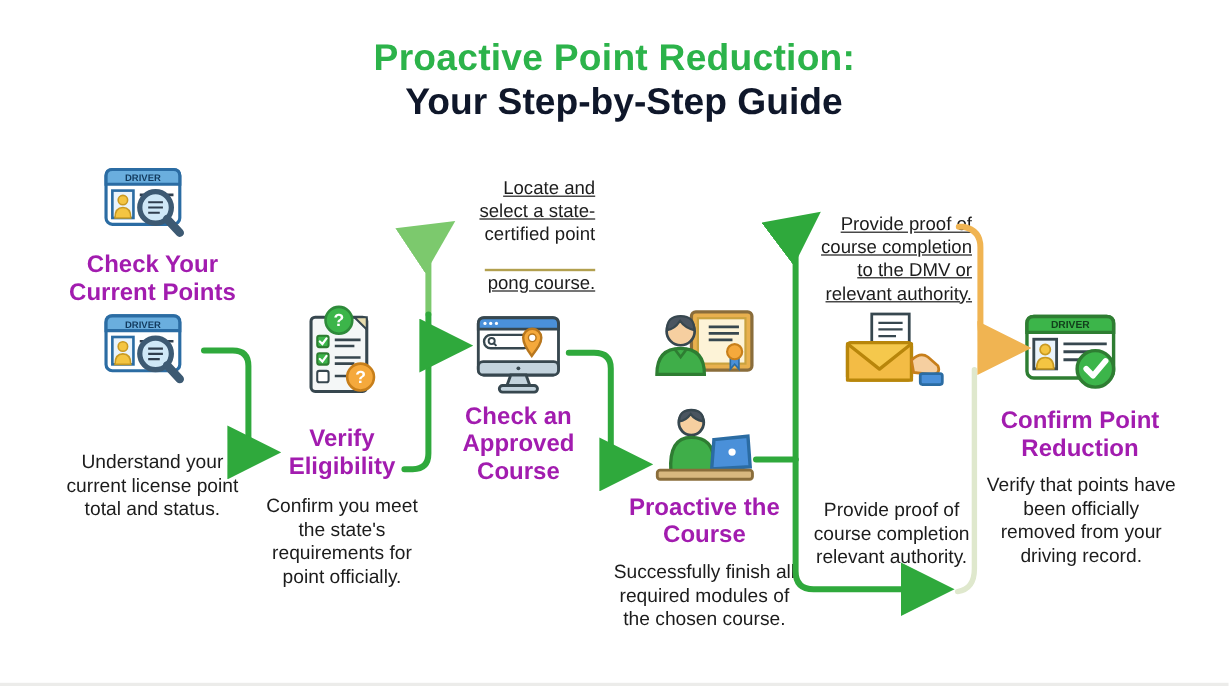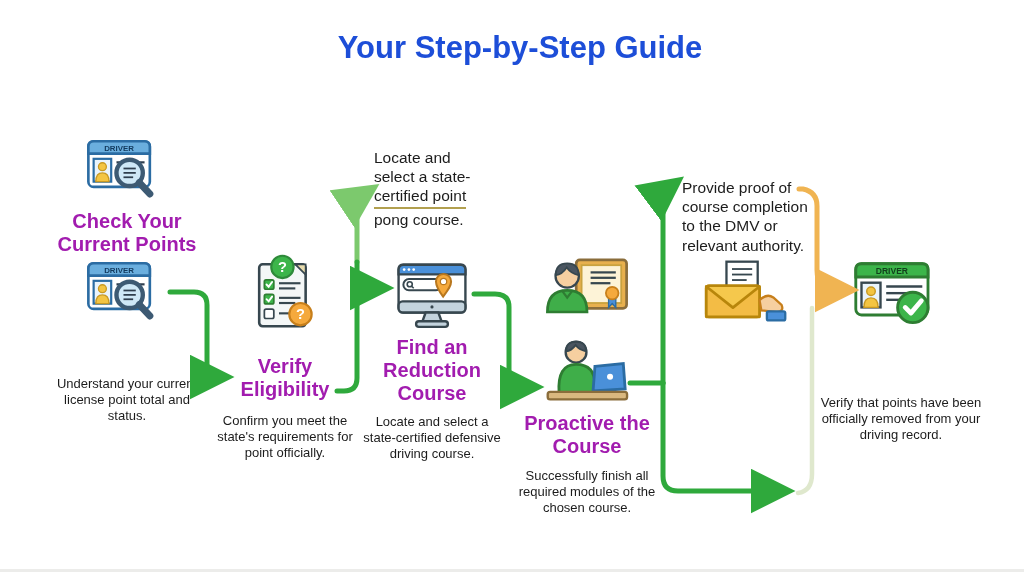--- a/index.html
+++ b/index.html
@@ -2,37 +2,38 @@
 <html style="--title-green: #2cb34a; --arrow-green: #2fa93c; --arrow-green-light: #7cc96d; --arrow-pale: #dfe8cd; --arrow-orange: #f0b452; --underline-tan: #b2a04f;"><head>
 <meta charset="utf-8">
 <style>
   html,body{margin:0;padding:0;background:#fff;}
   .canvas{
     position:relative;width:1024px;height:572px;background:#ffffff;overflow:hidden;
     font-family:"Liberation Sans","DejaVu Sans",sans-serif;color:#111;
   }
   .hdr{position:absolute;left:0;top:30px;width:1024px;text-align:center;line-height:1.18;}
   .hdr .l1{font-size:31px;font-weight:700;letter-spacing:.2px;color:var(--title-green,#2cb34a);}
-  .hdr .l2{font-size:31px;font-weight:700;color:#1d4ed8;padding-left:16px;}
+  .hdr .l2{font-size:31px;font-weight:700;color:#0f172a;padding-left:16px;}
   .abs{position:absolute;}
   .step-title{font-size:20px;font-weight:700;line-height:1.15;text-align:center;color:#a21caf;}
-  .step-desc{font-size:13px;line-height:1.22;text-align:center;color:#1c1c1c;}
-  .note{font-size:15.5px;line-height:1.24;text-align:left;color:#1c1c1c;}
-  .note .und{display:inline-block;border-bottom:2px solid var(--underline-tan,#b2a04f);padding-bottom:1px;}
+  .step-desc{font-size:16px;line-height:1.22;text-align:center;color:#1c1c1c;}
+  .note{font-size:15.5px;line-height:1.24;text-align:right;color:#1c1c1c;text-decoration:underline;}
+  .note .und{display:inline-block;border-bottom:2px solid var(--underline-tan,#b2a04f);padding-bottom:18px;}
   .note .gap{margin-top:1px;}
   svg.icon{display:block;}
   #connectors{position:absolute;left:0;top:0;pointer-events:none;}
   .bottom-edge{position:absolute;left:0;bottom:0;width:1024px;height:3px;background:#ececea;}
 </style>
 </head>
 <body>
 
 <div class="canvas">
 
   <div class="hdr">
+    <div class="l1">Proactive Point Reduction:</div>
     <div class="l2">Your Step-by-Step Guide</div>
   </div>
 
   <div class="abs" style="left:83px;top:136px;">
     <svg class="icon" width="88" height="72" viewBox="0 0 100 82">
       <rect x="6" y="6" width="70" height="52" rx="6" fill="#fff" stroke="#2b6ca3" stroke-width="3"></rect>
       <path d="M6 20 V12 Q6 6 12 6 H70 Q76 6 76 12 V20 Z" fill="#6aaede" stroke="#2b6ca3" stroke-width="3"></path>
       <text x="41" y="17" font-size="9" font-weight="bold" fill="#123a5e" text-anchor="middle">DRIVER</text>
       <rect x="12" y="26" width="20" height="26" fill="#eaf4fc" stroke="#2b6ca3" stroke-width="2.5"></rect>
       <circle cx="22" cy="35" r="4.5" fill="#f4c542" stroke="#c99a23" stroke-width="1.5"></circle>
@@ -104,22 +105,21 @@
       <circle cx="22" cy="30.5" r="3.2" fill="none" stroke="#37474f" stroke-width="2"></circle>
       <line x1="24.5" y1="33" x2="27" y2="35.5" stroke="#37474f" stroke-width="2"></line>
       <path d="M64 46 C58 38 55 33 55 27 a9.5 9.5 0 1 1 19 0 c0 6 -4 11 -10 19 z" fill="#f5a93c" stroke="#b8771e" stroke-width="2.5"></path>
       <circle cx="64.5" cy="27" r="4" fill="#fff" stroke="#b8771e" stroke-width="1.5"></circle>
       <rect x="8" y="52" width="84" height="14" rx="5" fill="#c3d3dd" stroke="#37474f" stroke-width="3"></rect>
       <circle cx="50" cy="59" r="2" fill="#37474f"></circle>
       <path d="M42 66 L58 66 L62 77 L38 77 Z" fill="#c3d3dd" stroke="#37474f" stroke-width="3"></path>
       <rect x="30" y="77" width="40" height="7" rx="3.5" fill="#c3d3dd" stroke="#37474f" stroke-width="3"></rect>
     </svg>
   </div>
-  <div class="abs step-title" style="left:374px;top:336px;width:116px;">Find an Reduction Course</div>
-  <div class="abs step-desc" style="left:362px;top:414px;width:140px;">Locate and select a state-certified defensive driving course.</div>
+  <div class="abs step-title" style="left:374px;top:336px;width:116px;">Check an Approved Course</div>
 
   <div class="abs" style="left:542px;top:256px;">
     <svg class="icon" width="90" height="76" viewBox="0 0 100 84">
       <rect x="38" y="4" width="56" height="54" rx="4" fill="#e8b04e" stroke="#8a6d3b" stroke-width="3"></rect>
       <rect x="44" y="10" width="44" height="42" fill="#fdf3d7" stroke="#c9a23f" stroke-width="2"></rect>
       <line x1="54" y1="18" x2="82" y2="18" stroke="#37474f" stroke-width="2.5"></line>
       <line x1="54" y1="24" x2="82" y2="24" stroke="#37474f" stroke-width="2.5"></line>
       <line x1="54" y1="30" x2="76" y2="30" stroke="#37474f" stroke-width="2.5"></line>
       <path d="M74 45 L74 57 L78 52.5 L82 57 L82 45 Z" fill="#4a90d9" stroke="#2b6ca3" stroke-width="1.5"></path>
       <circle cx="78" cy="41" r="7" fill="#f5a93c" stroke="#c77f1b" stroke-width="2"></circle>
@@ -148,36 +148,38 @@
       <rect x="32" y="4" width="34" height="38" fill="#fff" stroke="#37474f" stroke-width="2.5"></rect>
       <line x1="38" y1="12" x2="60" y2="12" stroke="#37474f" stroke-width="2"></line>
       <line x1="38" y1="18" x2="60" y2="18" stroke="#37474f" stroke-width="2"></line>
       <line x1="38" y1="24" x2="54" y2="24" stroke="#37474f" stroke-width="2"></line>
       <rect x="10" y="30" width="58" height="34" rx="3" fill="#f5c84c" stroke="#b8860b" stroke-width="3"></rect>
       <path d="M10 31 L39 54 L68 31 L68 64 L10 64 Z" fill="#f3bc45" stroke="#b8860b" stroke-width="3" stroke-linejoin="round"></path>
       <path d="M68 46 Q76 38 83 43 L92 51 Q95 58 87 59 L70 57 Z" fill="#f6cfa0" stroke="#c77f1b" stroke-width="2.5"></path>
       <rect x="76" y="58" width="20" height="10" rx="2" fill="#4a90d9" stroke="#2b6ca3" stroke-width="2.5"></rect>
     </svg>
   </div>
+  <div class="abs step-desc" style="left:665px;top:416px;width:156px;">Provide proof of course completion relevant authority.</div>
 
   <div class="abs" style="left:852px;top:258px;">
     <svg class="icon" width="95" height="76" viewBox="0 0 100 80">
       <rect x="4" y="6" width="76" height="54" rx="6" fill="#fff" stroke="#2e7d32" stroke-width="3"></rect>
       <path d="M4 20 V12 Q4 6 10 6 H74 Q80 6 80 12 V20 Z" fill="#3cb54a" stroke="#2e7d32" stroke-width="3"></path>
       <text x="42" y="16.5" font-size="9" font-weight="bold" fill="#12401c" text-anchor="middle">DRIVER</text>
       <rect x="10" y="26" width="20" height="26" fill="#eaf4fc" stroke="#37474f" stroke-width="2.5"></rect>
       <circle cx="20" cy="35" r="4.5" fill="#f4c542" stroke="#c99a23" stroke-width="1.5"></circle>
       <path d="M12.5 52 Q12.5 42 20 42 Q27.5 42 27.5 52 Z" fill="#f4c542" stroke="#c99a23" stroke-width="1.5"></path>
       <line x1="36" y1="30" x2="74" y2="30" stroke="#37474f" stroke-width="2.5"></line>
       <line x1="36" y1="37" x2="68" y2="37" stroke="#37474f" stroke-width="2.5"></line>
       <line x1="36" y1="44" x2="52" y2="44" stroke="#37474f" stroke-width="2.5"></line>
       <circle cx="64" cy="52" r="16" fill="#3cb54a" stroke="#2e7d32" stroke-width="3"></circle>
       <path d="M56 52 L62 58 L73 45" fill="none" stroke="#fff" stroke-width="5" stroke-linecap="round" stroke-linejoin="round"></path>
     </svg>
   </div>
+  <div class="abs step-title" style="left:817px;top:340px;width:166px;">Confirm Point Reduction</div>
   <div class="abs step-desc" style="left:820px;top:395px;width:162px;text-align:center;">Verify that points have been officially removed from your driving record.</div>
 
   <svg id="connectors" width="1024" height="572" viewBox="0 0 1024 572">
     <defs>
       <marker id="ah-green" markerWidth="9" markerHeight="9" refX="6.5" refY="4.5" orient="auto">
         <path d="M0,0 L9,4.5 L0,9 Z" style="fill:var(--arrow-green,#2fa93c)"></path>
       </marker>
       <marker id="ah-light" markerWidth="9" markerHeight="9" refX="6.5" refY="4.5" orient="auto">
         <path d="M0,0 L9,4.5 L0,9 Z" style="fill:var(--arrow-green-light,#7cc96d)"></path>
       </marker>

